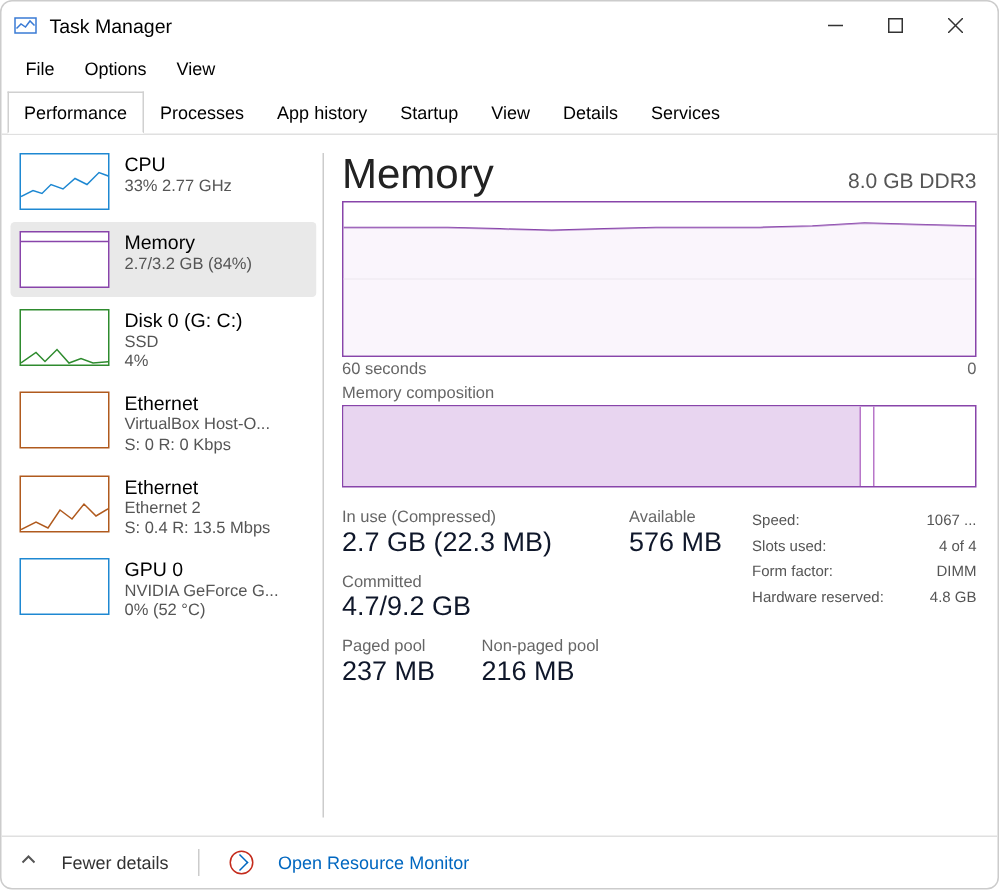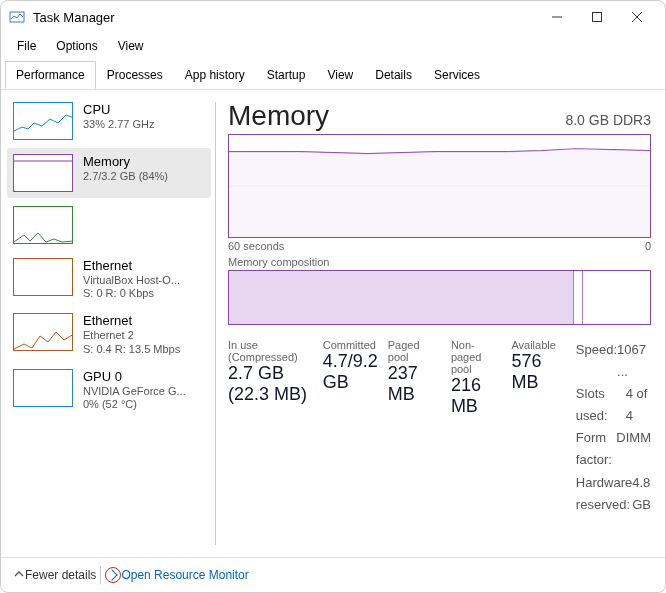--- a/index.html
+++ b/index.html
@@ -29,26 +29,26 @@
     .head { font-size:28px; font-weight:400; color:#222; }
     .headright { font-size:14px; color:#555; }
     .chartlabel { font-size:11px; color:#666; display:flex; justify-content:space-between; margin-top:6px;}
     .chart1 { height:104px; border:1px solid #8844aa; background:#fff; margin-top:2px; position:relative;}
     .chart1 svg { width:100%; height:100%; display:block;}
     .chartaxis { font-size:11px; color:#666; display:flex; justify-content:space-between; margin-top:2px;}
     .chart2 { height:55px; border:1px solid #8844aa; margin-top:2px; position:relative; display:flex;}
     .comp-used { background:#e8d5f0; border-right:1px solid #b877c9;}
     .comp-mod { border-right:1px solid #b877c9;}
     .stats { display:flex; margin-top:14px; gap:20px; }
-    .statscol { display:flex; gap:10px; }
+    .statscol { display:flex; flex-direction:column; gap:10px; }
     .statscol2 { flex:1; }
     .slabel { font-size:11px; color:#666; }
     .svalue { font-size:18px; color:#0f172a; }
-    .kv { display:flex; justify-content:space-between; font-size:13px; color:#555; line-height:1.7;}
-    .footer { display:flex; align-items:center; border-top:1px solid #e0e0e0; padding:8px 12px; gap:0;}
+    .kv { display:flex; justify-content:space-between; font-size:10px; color:#555; line-height:1.7;}
+    .footer { display:flex; align-items:center; border-top:1px solid #e0e0e0; padding:8px 12px; gap:16px;}
     .footer .txt { font-size:12px; color:#333;}
     .footer .link { font-size:12px; color:#0067c0;}
     .fsep { width:1px; height:18px; background:#ccc; margin:0 4px;}
     .chev { display:inline-block; }
     .rm-icon { width:16px; height:16px; border:1.5px solid #c42b1c; border-radius:50%; display:inline-flex; align-items:center; justify-content:center; position:relative;}
     .rm-icon::before { content:""; width:7px; height:7px; border-top:1.5px solid #0067c0; border-right:1.5px solid #0067c0; transform:rotate(45deg); position:absolute; left:2px;}
   </style>
 </head>
 <body>
 
@@ -120,20 +120,25 @@
         <div class="lname">Memory</div>
         <div class="lsub">2.7/3.2 GB (84%)</div>
       </div>
     </div>
     <div class="litem">
       <div class="thumb" style="border-color:#2e8b2e">
         <svg width="60" height="38">
             <polyline points="0,37 10,30 16,36 24,28 32,37 40,34 48,37 60,36" fill="none" stroke="#2e8b2e" stroke-width="1"></polyline>
           </svg>
       </div>
+      <div>
+        <div class="lname">Disk 0 (G: C:)</div>
+        <div class="lsub">SSD</div>
+        <div class="lsub2">4%</div>
+      </div>
     </div>
     <div class="litem">
       <div class="thumb" style="border-color:#b05a1e"></div>
       <div>
         <div class="lname">Ethernet</div>
         <div class="lsub">VirtualBox Host-O...</div>
         <div class="lsub2">S: 0 R: 0 Kbps</div>
       </div>
     </div>
     <div class="litem">

